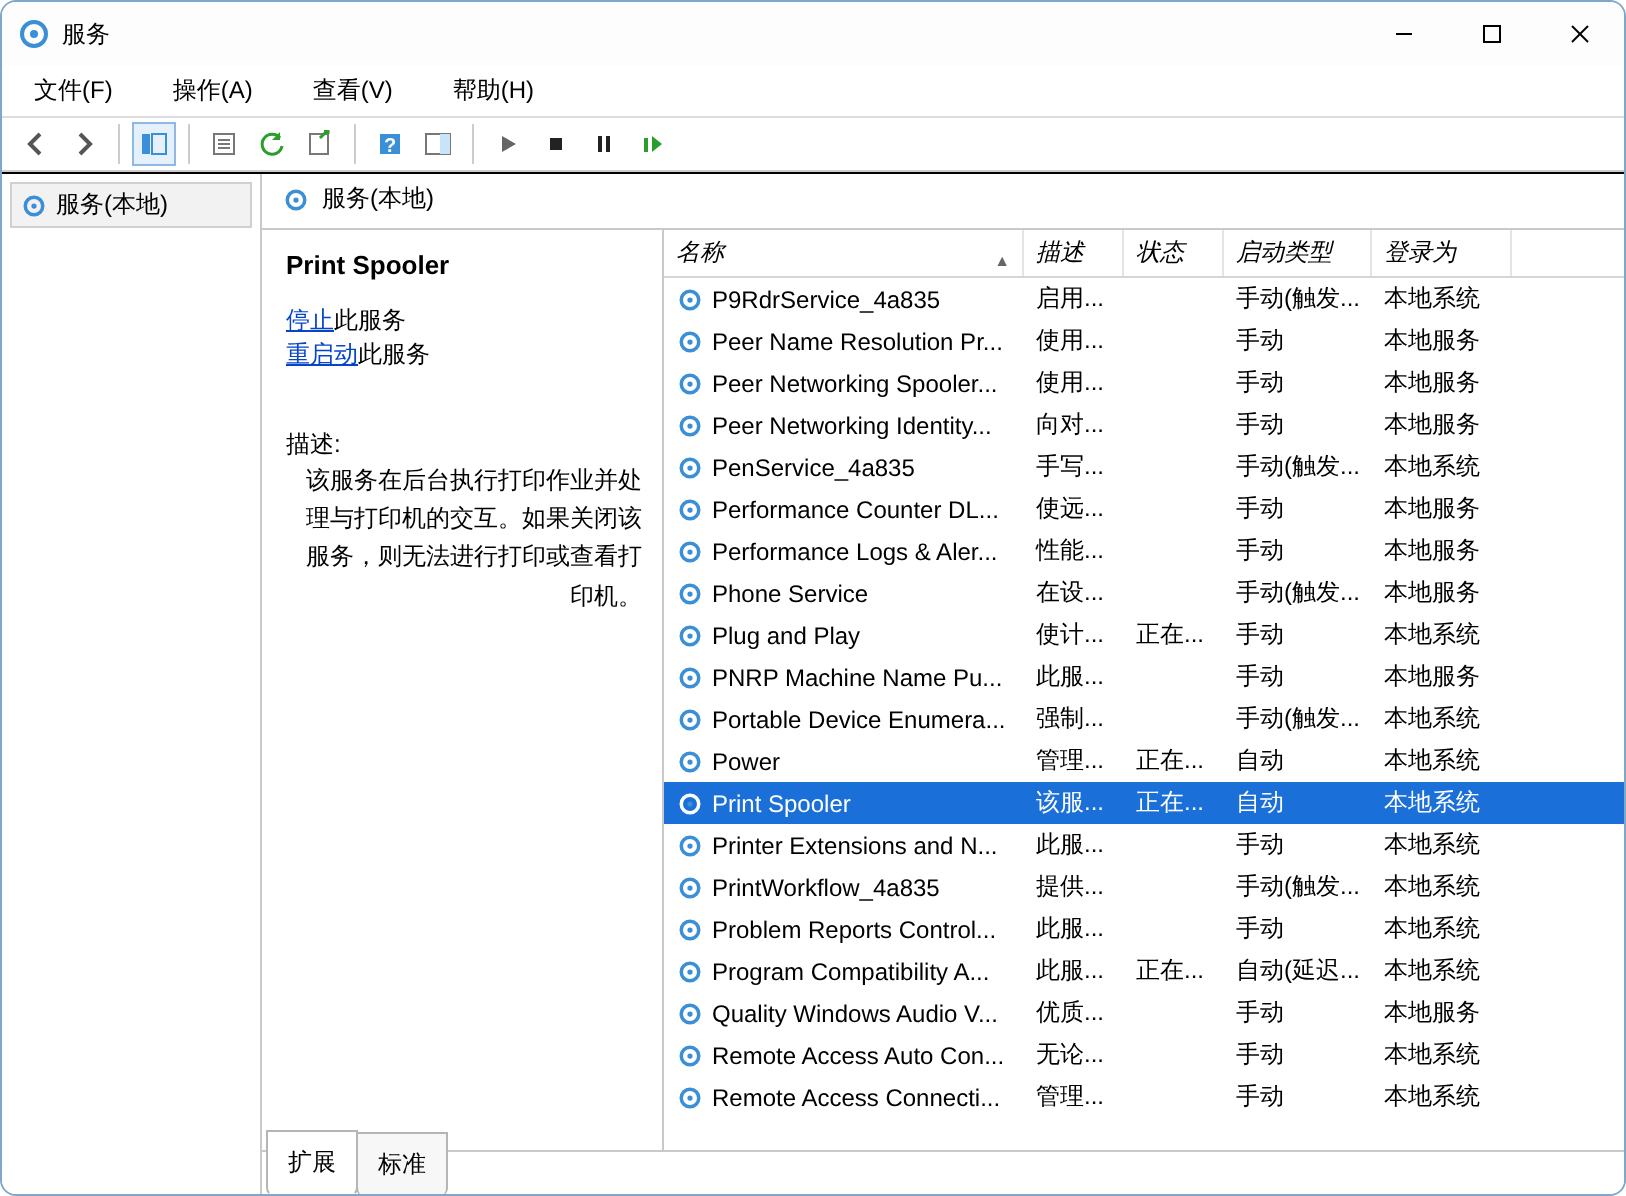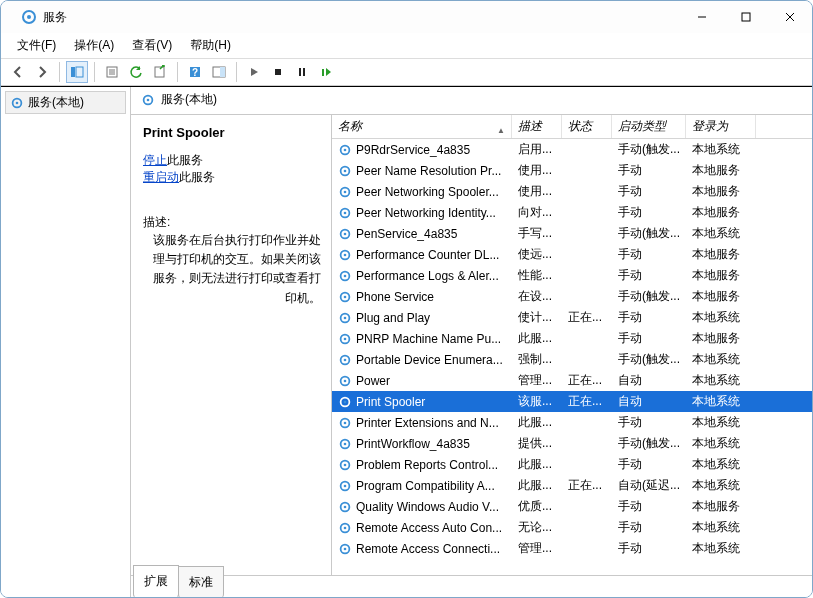--- a/index.html
+++ b/index.html
@@ -16,33 +16,33 @@
     border-radius: 8px;
     overflow: hidden;
     background: #fff;
     display: flex; flex-direction: column;
     position: relative;
   }
   
   .titlebar {
     height: 32px;
     display: flex; align-items: center;
-    padding: 0 0 0 20px;
+    padding: 0 0 0 8px;
     background: #fdfdfd;
   }
   .titlebar .app-icon { width:16px; height:16px; margin-right:6px; }
   .titlebar .title { flex: 1; font-size: 12px; }
   .win-btn { width: 44px; height: 30px; display:flex; align-items:center; justify-content:center; }
   .win-btn svg { width:10px; height:10px; }
   
   .menubar {
     display:flex; align-items:center;
     padding: 2px 8px;
     font-size: 12px;
-    gap: 2px;
+    gap: 14px;
   }
   .menubar .menu-item { padding: 2px 8px; }
   
   .toolbar {
     display:flex; align-items:center;
     padding: 2px 6px;
     border-top: 1px solid #ddd;
     border-bottom: 1px solid #ccc;
     gap: 2px;
     height: 28px;

